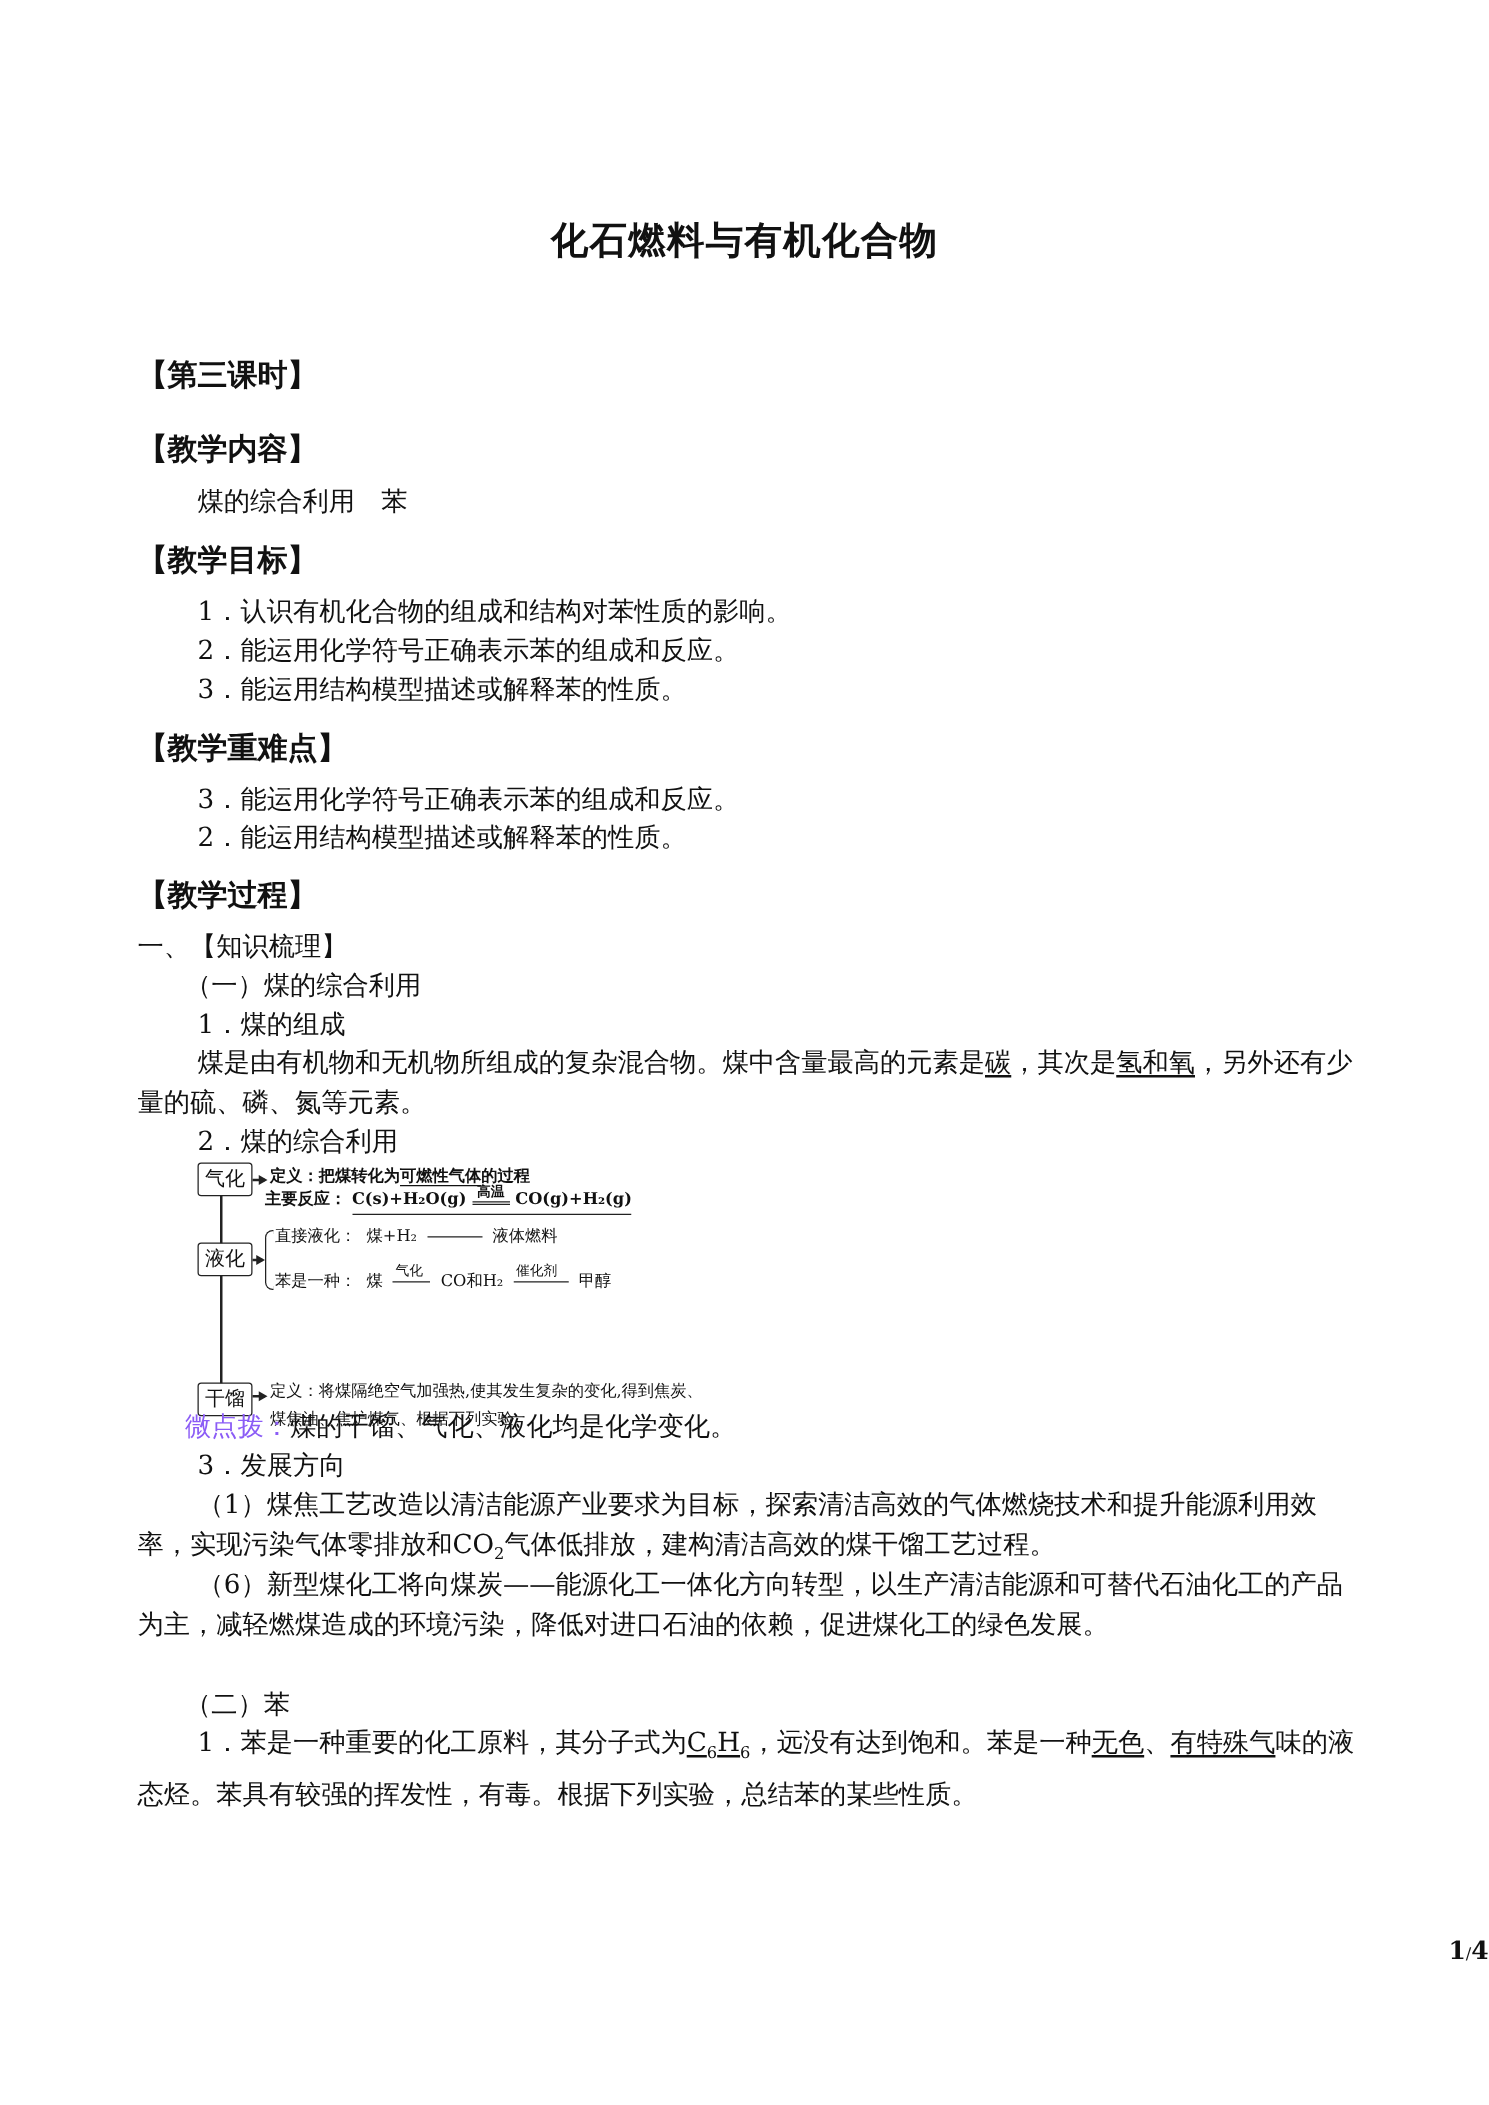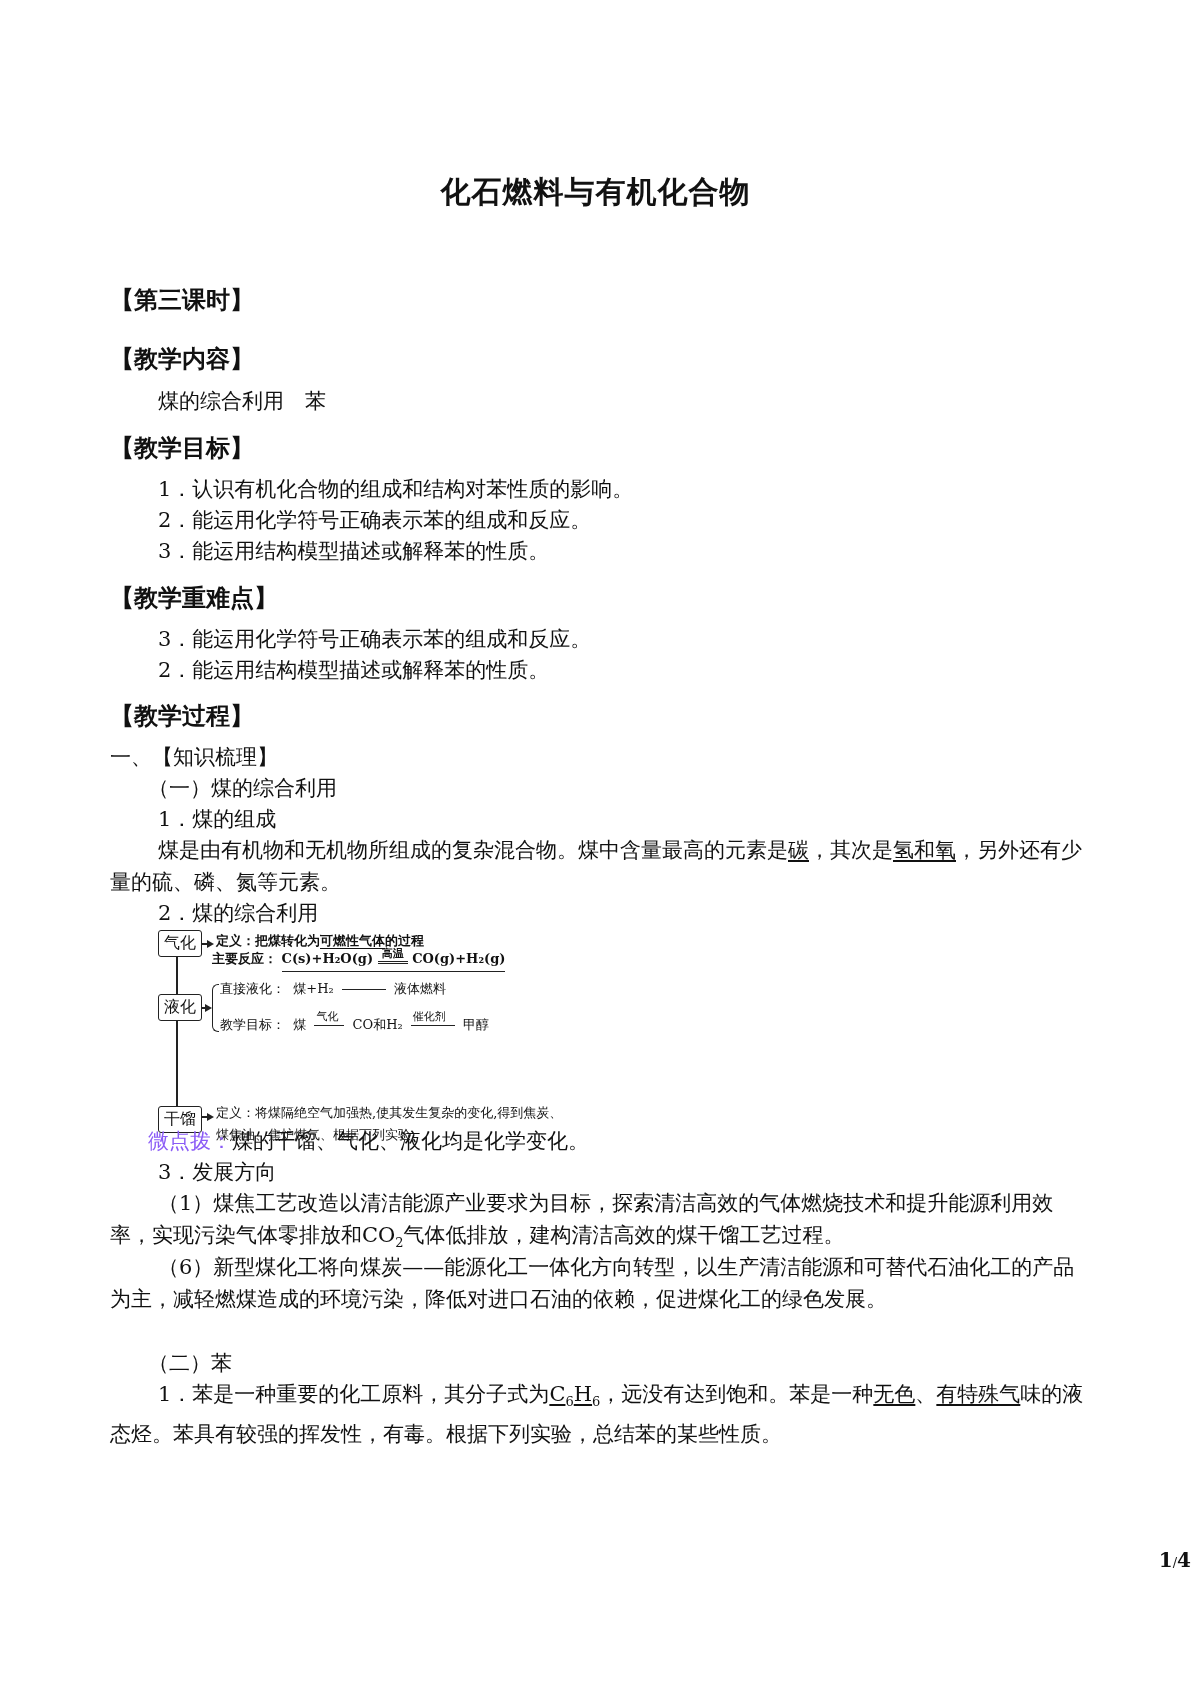--- a/index.html
+++ b/index.html
@@ -67,21 +67,21 @@
 
   <div class="box" style="left:8px;top:66px">液化</div>
   <div class="arrow" style="left:52px;top:79px;width:8px;"></div>
   <div style="position:absolute;left:62px;top:56px;width:6px;height:46px;border:1.5px solid #222;border-right:none;border-radius:6px 0 0 6px;"></div>
   <div class="dg" style="left:70px;top:52px;font-weight:normal;">
     <span>直接液化：</span>&nbsp;&nbsp;<span>煤+H₂</span>
     <span style="display:inline-block;width:44px;border-top:1.5px solid #222;vertical-align:middle;margin:0 4px;position:relative;"></span>
     <span>液体燃料</span>
   </div>
   <div class="dg" style="left:70px;top:88px;font-weight:normal;">
-    <span>教学目标：</span>&nbsp;&nbsp;<span>煤</span>
+    <span>苯是一种：</span>&nbsp;&nbsp;<span>煤</span>
     <span style="display:inline-block;position:relative;width:30px;border-top:1.5px solid #222;vertical-align:middle;margin:0 4px;">
       <span style="position:absolute;top:-17px;left:2px;font-size:11px;">气化</span>
     </span>
     <span>CO和H₂</span>
     <span style="display:inline-block;position:relative;width:44px;border-top:1.5px solid #222;vertical-align:middle;margin:0 4px;">
       <span style="position:absolute;top:-17px;left:2px;font-size:11px;">催化剂</span>
     </span>
     <span>甲醇</span>
   </div>
 

